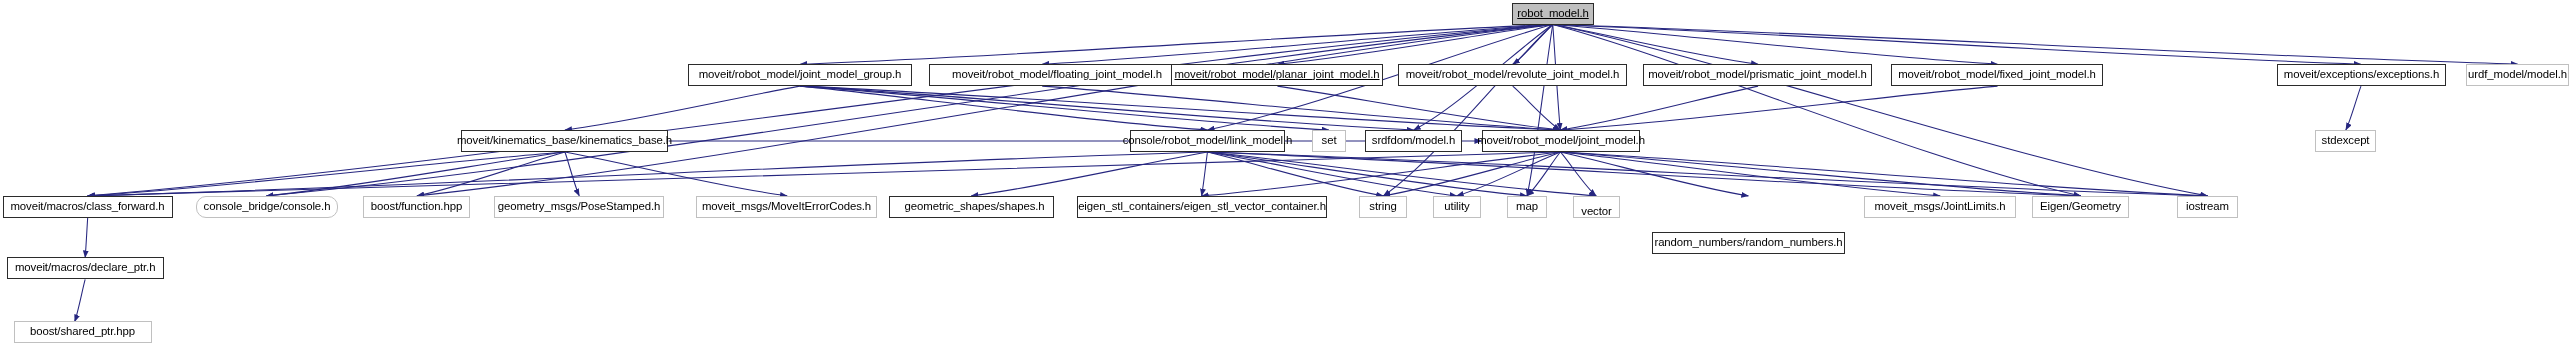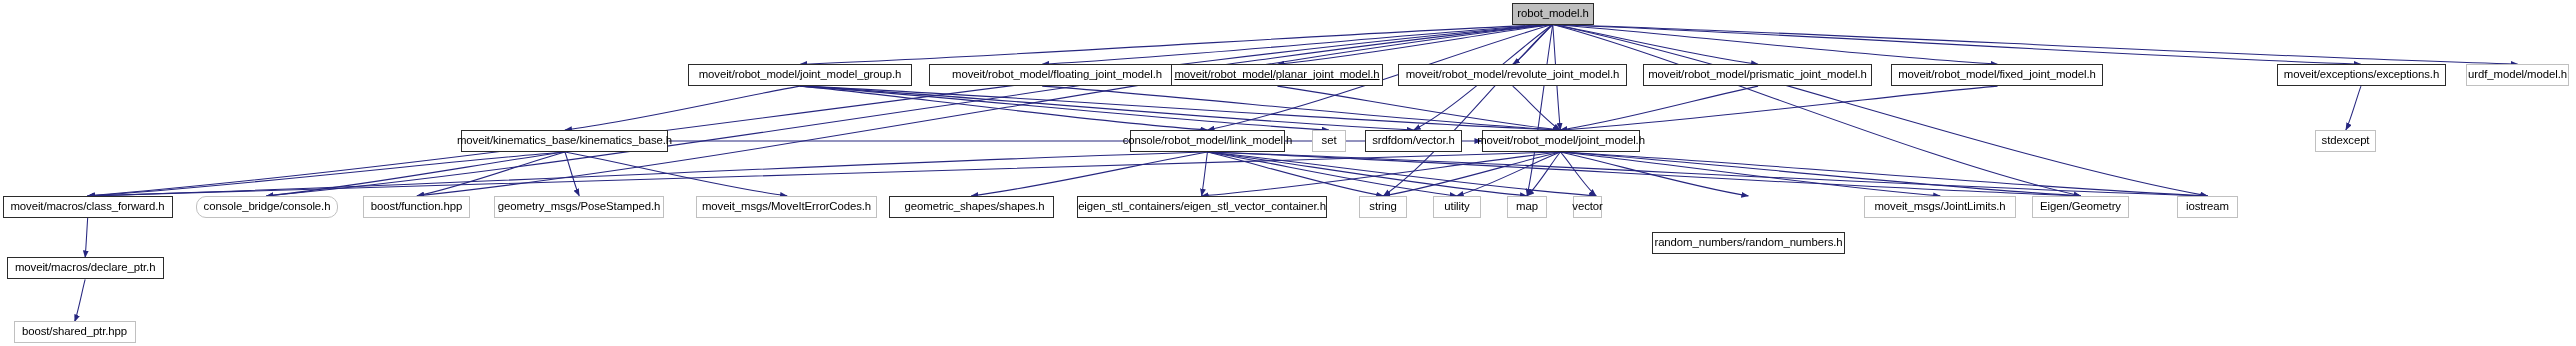--- a/index.html
+++ b/index.html
@@ -43,20 +43,21 @@
     border: 1.3px solid #2b2b2b;
   }
   .gnode.root {
     border: 1.3px solid #2b2b2b;
     background: #bfbfbf;
   }
   .gnode .label {
     pointer-events: none;
   }
   .gnode.root .label {
+    text-decoration: underline;
   }
 </style>
 </head>
 <body>
 
 <div id="graph-root">
   <svg id="edge-layer" viewBox="0 0 3055 411" preserveAspectRatio="none" xmlns="http://www.w3.org/2000/svg">
     <defs>
       <marker id="arrow" markerWidth="9" markerHeight="7" refX="8.4" refY="3.5" orient="auto" markerUnits="userSpaceOnUse">
         <path d="M0,0 L9,3.5 L0,7 z" fill="#26267f"></path>
@@ -152,21 +153,21 @@
       <div class="gnode solid" style="left: 461px; top: 130px; width: 207px;">
         <span class="label">moveit/kinematics_base/kinematics_base.h</span>
       </div>
       <div class="gnode solid" style="left: 1130px; top: 130px; width: 155px;">
         <span class="label">console/robot_model/link_model.h</span>
       </div>
       <div class="gnode" style="left: 1312px; top: 130px; width: 34px;">
         <span class="label">set</span>
       </div>
       <div class="gnode solid" style="left: 1365px; top: 130px; width: 97px;">
-        <span class="label">srdfdom/vector.h</span>
+        <span class="label">srdfdom/model.h</span>
       </div>
       <div class="gnode solid" style="left: 1482px; top: 130px; width: 158px;">
         <span class="label">moveit/robot_model/joint_model.h</span>
       </div>
       <div class="gnode" style="left: 2315px; top: 130px; width: 61px;">
         <span class="label">stdexcept</span>
       </div>
       <div class="gnode solid" style="left: 2.5px; top: 196px; width: 170px;">
         <span class="label">moveit/macros/class_forward.h</span>
       </div>
@@ -190,36 +191,36 @@
       </div>
       <div class="gnode" style="left: 1359px; top: 196px; width: 48px;">
         <span class="label">string</span>
       </div>
       <div class="gnode" style="left: 1433px; top: 196px; width: 48px; align-items: center;">
         <span class="label">utility</span>
       </div>
       <div class="gnode" style="left: 1507px; top: 196px; width: 40px;">
         <span class="label">map</span>
       </div>
-      <div class="gnode" style="left: 1573px; top: 196px; width: 29px;">
+      <div class="gnode" style="left: 1573px; top: 196px; width: 47px; align-items: flex-end;">
         <span class="label">vector</span>
       </div>
       <div class="gnode solid" style="left: 1652px; top: 196px; width: 193px; margin-top: 36px;">
         <span class="label">random_numbers/random_numbers.h</span>
       </div>
       <div class="gnode" style="left: 1864px; top: 196px; width: 152px;">
         <span class="label">moveit_msgs/JointLimits.h</span>
       </div>
       <div class="gnode" style="left: 2032px; top: 196px; width: 97px;">
         <span class="label">Eigen/Geometry</span>
       </div>
       <div class="gnode" style="left: 2177px; top: 196px; width: 61px;">
         <span class="label">iostream</span>
       </div>
       <div class="gnode solid" style="left: 6.7px; top: 257px; width: 157px;">
         <span class="label">moveit/macros/declare_ptr.h</span>
       </div>
-      <div class="gnode" style="left: 13.5px; top: 321px; width: 122px;">
+      <div class="gnode" style="left: 13.5px; top: 321px; width: 138px;">
         <span class="label">boost/shared_ptr.hpp</span>
       </div>
     </div>
 </div>
 
 
 </body></html>

